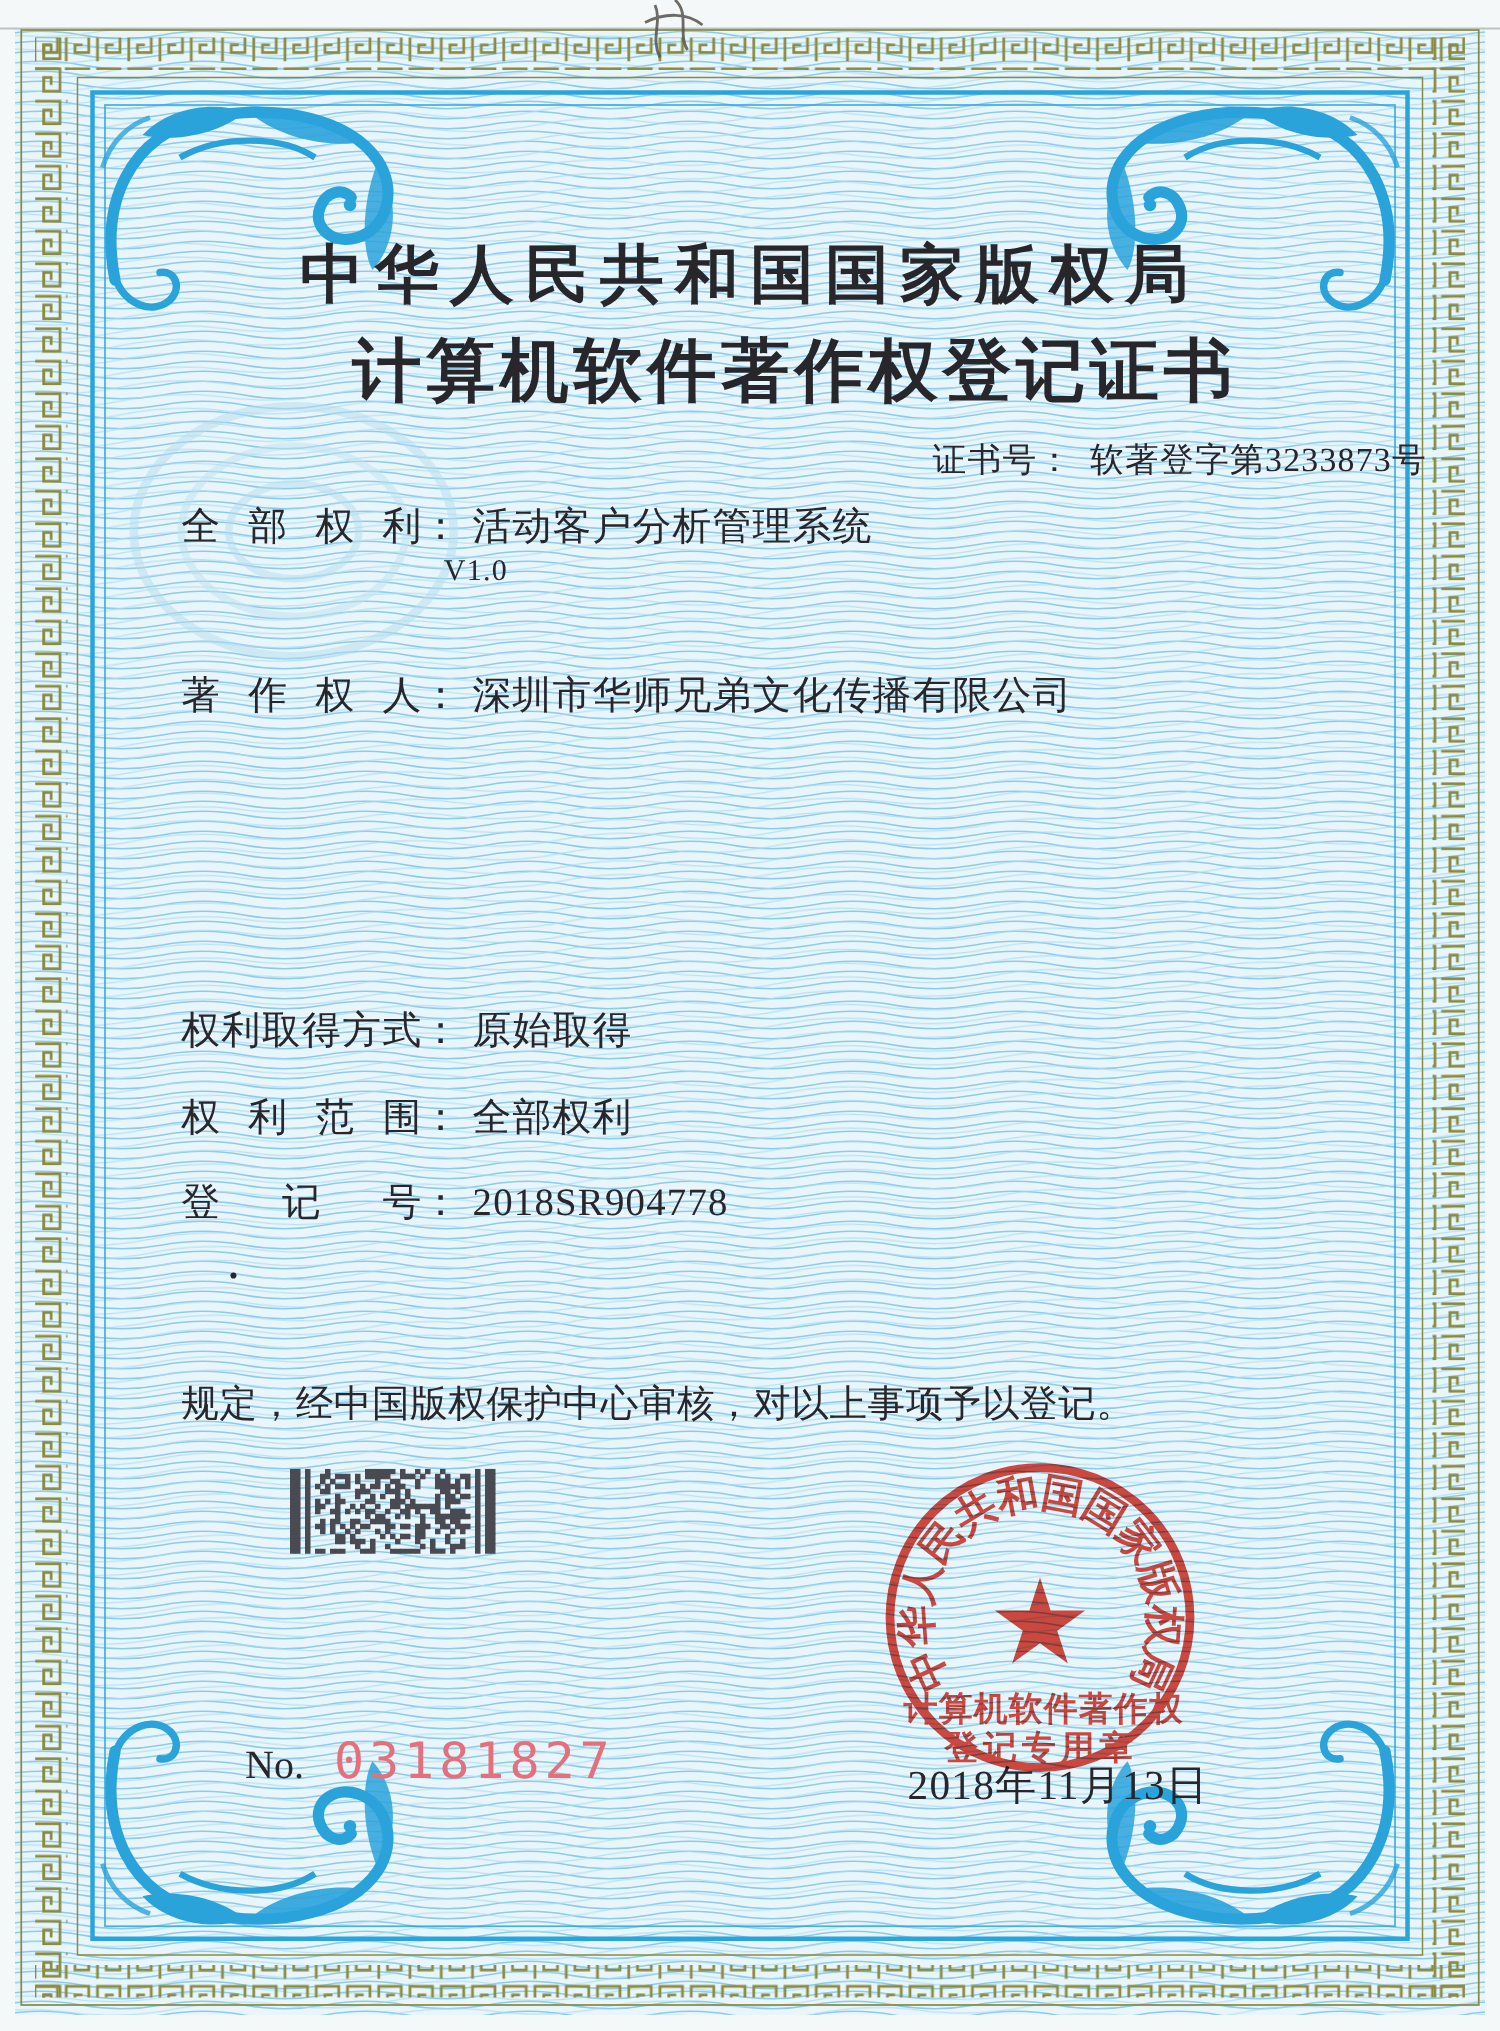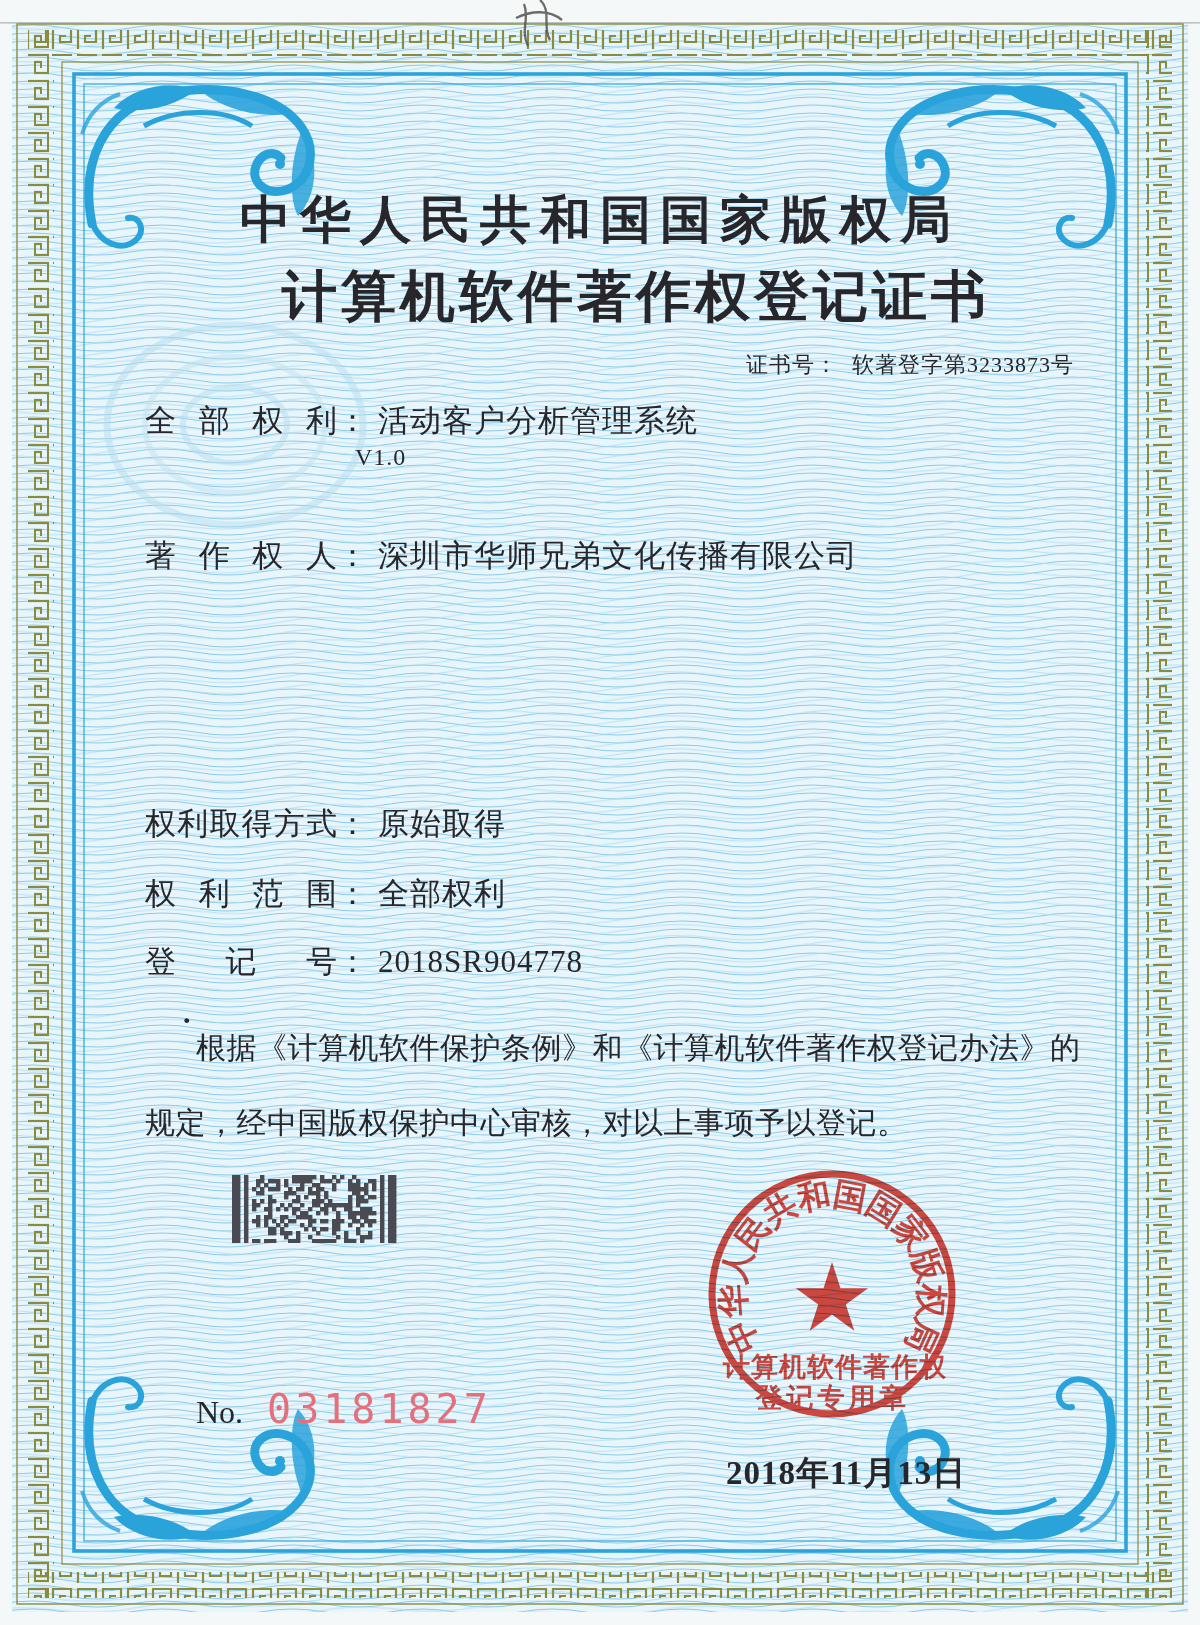--- a/index.html
+++ b/index.html
@@ -3,39 +3,39 @@
 <meta charset="utf-8">
 <style>
   html,body{margin:0;padding:0;background:#c9ccce;}
   .page{position:relative;width:1200px;height:1625px;margin:0 auto;overflow:hidden;
         background:#e8f5fb;font-family:"Liberation Serif","DejaVu Serif",serif;color:#26262b;}
   .abs{position:absolute;}
   svg.bg{position:absolute;left:0;top:0;z-index:0;}
   .content{position:absolute;left:0;top:0;width:1200px;height:1625px;z-index:2;border-radius:17px;}
   .title1{top:186px;left:0;width:100%;text-align:center;font-size:51px;font-weight:700;letter-spacing:9px;}
   .title2{top:260px;left:0;width:100%;text-align:center;font-size:55px;font-weight:700;letter-spacing:4px;margin-left:36px;}
-  .certno{top:350px;left:746px;font-size:22px;letter-spacing:1px;}
+  .certno{top:350px;left:746px;font-size:27px;letter-spacing:1px;}
   .certno .lab{margin-right:14px;}
   .row{position:absolute;left:145px;font-size:31px;white-space:nowrap;}
   .flabel{display:inline-block;width:192px;text-align:justify;text-align-last:justify;text-justify:inter-character;vertical-align:baseline;}
   .fcolon{display:inline-block;}
   .fvalue{margin-left:10px;letter-spacing:1px;}
   .v2{left:355px;top:444px;font-size:24px;letter-spacing:1px;}
   .para{font-size:30px;white-space:nowrap;}
   .p1{left:196px;top:1028px;letter-spacing:0.5px;}
   .p2{left:145px;top:1103px;letter-spacing:0.5px;}
   .stray{left:183px;top:996px;font-size:30px;font-weight:700;}
   .no-line{left:196px;top:1386px;font-size:32px;}
   .no-num{font-family:"DejaVu Sans Mono","Liberation Mono",monospace;font-size:40px;color:#e4707c;
           letter-spacing:4px;margin-left:24px;font-weight:400;}
   .seal{left:702px;top:1164px;z-index:3;opacity:0.92;mix-blend-mode:multiply;}
   .ring-ch{font-size:33px;font-weight:700;fill:#dd3b31;}
   .seal-t1{font-size:27px;font-weight:700;fill:#dd3b31;letter-spacing:1px;}
   .seal-t2{font-size:27px;font-weight:700;fill:#dd3b31;letter-spacing:4px;}
-  .seal-date{left:726px;top:1406px;font-size:33px;font-weight:700;letter-spacing:1px;z-index:4;margin-top:45px;}
+  .seal-date{left:726px;top:1406px;font-size:33px;font-weight:400;letter-spacing:1px;z-index:4;}
   .barcode{left:232px;top:1175px;z-index:2;}
 </style>
 </head>
 <body>
 
 <div class="page">
 
   <svg class="bg" width="1200" height="1625" viewBox="0 0 1200 1625">
     <defs>
       <pattern id="wv" width="130" height="8" patternUnits="userSpaceOnUse">
@@ -121,21 +121,20 @@
 
     <div class="row" style="top:873px">
       <span class="flabel">权利范围</span><span class="fcolon">：</span><span class="fvalue">全部权利</span>
     </div>
 
     <div class="row" style="top:941px">
       <span class="flabel">登记号</span><span class="fcolon">：</span><span class="fvalue">2018SR904778</span>
     </div>
 
     <div class="abs stray">.</div>
-    <div class="abs para p1">根据《计算机软件保护条例》和《计算机软件著作权登记办法》的</div>
     <div class="abs para p2">规定，经中国版权保护中心审核，对以上事项予以登记。</div>
 
     <svg class="abs barcode" width="166" height="68" viewBox="0 0 166 68">
       <g id="barcode-g">
           <rect x="0" y="0" width="4.4" height="4.4" fill="#4a4a52"></rect>
           <rect x="4" y="0" width="4.4" height="4.4" fill="#4a4a52"></rect>
           <rect x="12" y="0" width="4.4" height="4.4" fill="#4a4a52"></rect>
           <rect x="28" y="0" width="4.4" height="4.4" fill="#4a4a52"></rect>
           <rect x="60" y="0" width="4.4" height="4.4" fill="#4a4a52"></rect>
           <rect x="64" y="0" width="4.4" height="4.4" fill="#4a4a52"></rect>

